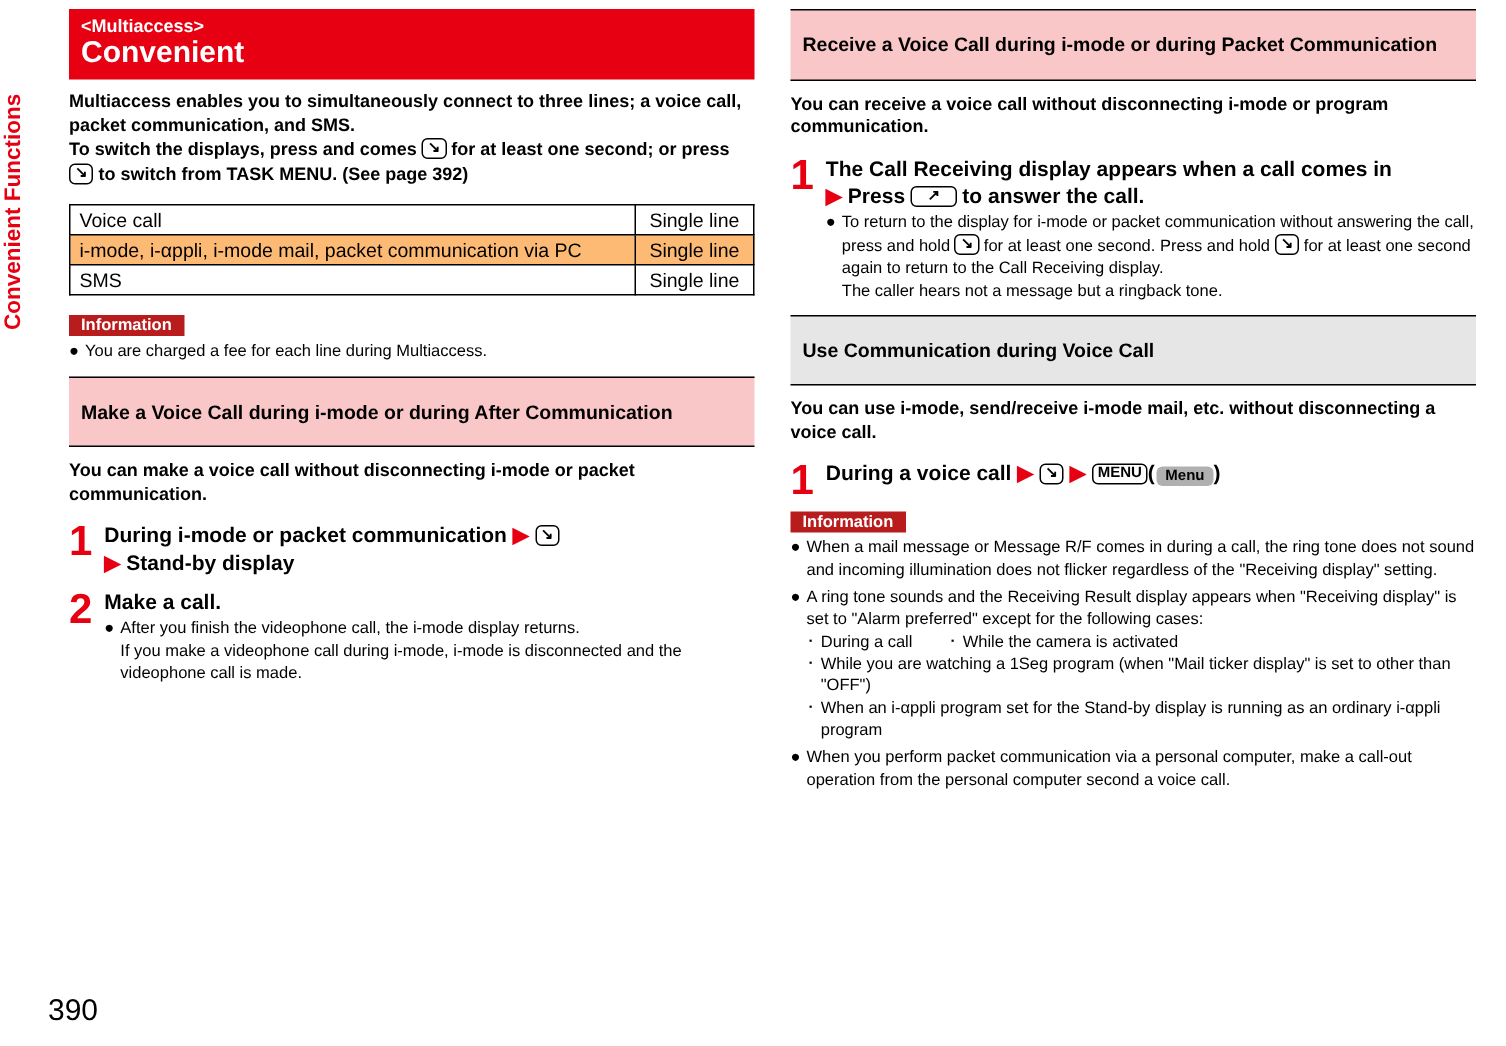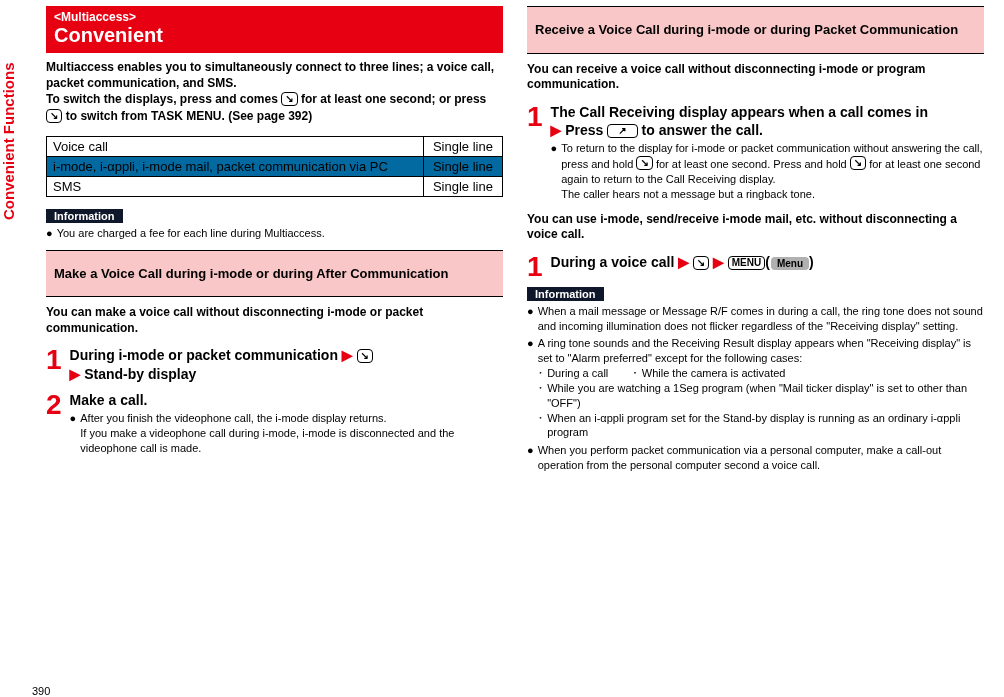--- a/index.html
+++ b/index.html
@@ -1,31 +1,31 @@
 <!DOCTYPE html>
 <html><head>
 <meta charset="utf-8">
 <style>
   * { margin: 0; padding: 0; box-sizing: border-box; }
   html, body { width: 1004px; height: 697px; font-family: Arial, Helvetica, sans-serif; font-size: 12px; color: #000; background: #fff; }
   .page { display: flex; height: 100%; }
   .side { width: 28px; height: 100%; position: relative; }
   .vert-label { position: absolute; left: 0; top: 220px; transform: rotate(-90deg); transform-origin: left top; color: #e60012; font-weight: bold; font-size: 15px; white-space: nowrap; }
-  .page-num { position: absolute; bottom: 0; left: 32px; font-size: 11px; }
+  .page-num { position: absolute; bottom: 11px; left: 32px; font-size: 20px; }
   .columns { display: flex; flex: 1; padding: 6px 20px 6px 18px; gap: 24px; }
   .col { flex: 1; display: flex; flex-direction: column; gap: 6px; }
   .head-red { background: #e60012; color: #fff; padding: 4px 8px 6px 8px; }
   .head-red .tag { font-size: 12px; font-weight: bold; display: block; }
   .head-red .title { font-size: 20px; font-weight: bold; display: block; }
   .lead { font-size: 12px; font-weight: bold; line-height: 1.35; }
   table.lines { border-collapse: collapse; width: 100%; margin: 6px 0; font-size: 13px; }
   table.lines td { border: 1px solid #000; padding: 2px 6px; }
-  table.lines tr.gray td { background: #0369a1; }
+  table.lines tr.gray td { background: #fdba74; }
   table.lines td.r { text-align: center; white-space: nowrap; }
-  .info-chip { display: inline-block; background: #0f172a; color: #fff; font-size: 11px; padding: 1px 8px; font-weight: bold; }
+  .info-chip { display: inline-block; background: #b91c1c; color: #fff; font-size: 11px; padding: 1px 8px; font-weight: bold; }
   .info-list { margin-top: 3px; }
   .info-list .bitem { display: flex; gap: 4px; font-size: 11px; line-height: 1.35; margin-bottom: 3px; }
   .info-list .bitem .bullet { flex: 0 0 auto; }
   .sub-head { background: #f9c7c7; border-top: 1px solid #000; border-bottom: 1px solid #000; padding: 15px 8px; font-weight: bold; font-size: 13px; line-height: 1.2; }
   .sub-head.gray { background: #e6e6e6; }
   .intro { font-size: 12px; font-weight: bold; margin: 2px 0; line-height: 1.3; }
   .step { display: flex; gap: 8px; margin-top: 2px; }
   .stepnum { color: #e60012; font-size: 28px; font-weight: bold; line-height: 1; }
   .stepbody { flex: 1; }
   .stepmain { font-size: 14px; font-weight: bold; line-height: 1.3; }
@@ -136,20 +136,21 @@
               <span class="bullet">●</span>
               <div>
                 <span>To return to the display for i-mode or packet communication without answering the call, press and hold </span><span class="key">↘</span><span> for at least one second. Press and hold </span><span class="key">↘</span><span> for at least one second again to return to the Call Receiving display.</span>
                 <div>The caller hears not a message but a ringback tone.</div>
               </div>
             </div>
           </div>
         </div>
       </div>
 
+      <div class="sub-head gray">Use Communication during Voice Call</div>
       <div class="intro">You can use i-mode, send/receive i-mode mail, etc. without disconnecting a voice call.</div>
 
       <div class="step">
         <div class="stepnum">1</div>
         <div class="stepbody">
           <div class="stepmain">
             <span>During a voice call</span><span class="tri"> ▶ </span><span class="key">↘</span><span class="tri"> ▶ </span><span class="key">MENU</span>(<span class="softkey">Menu</span>)
           </div>
         </div>
       </div>

